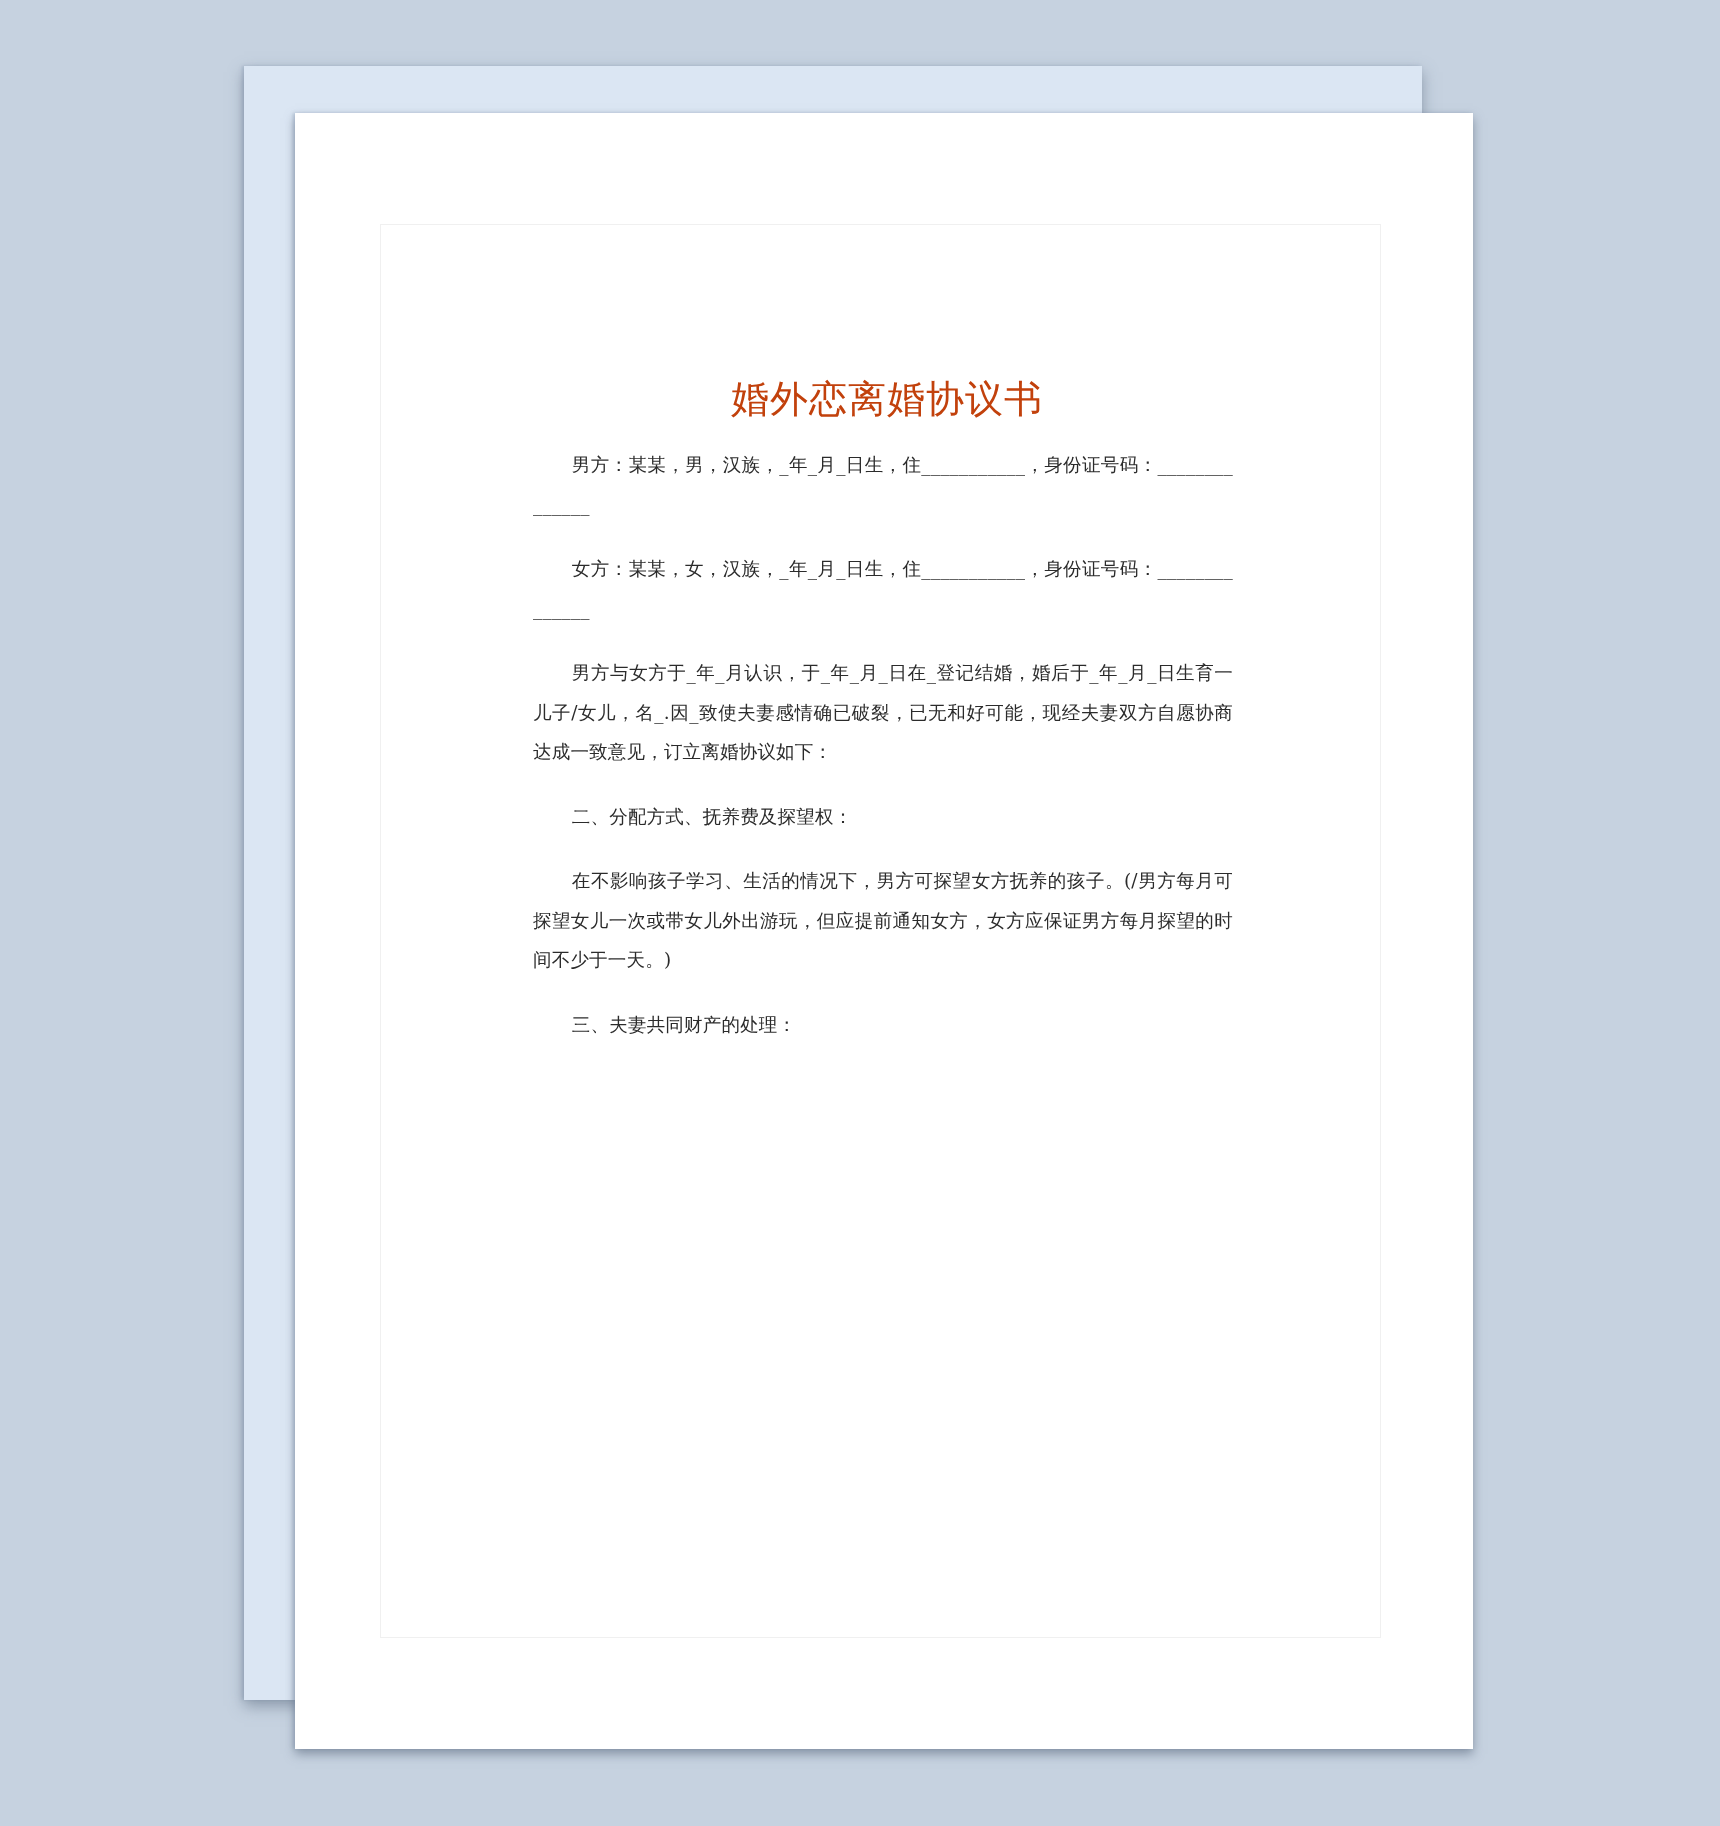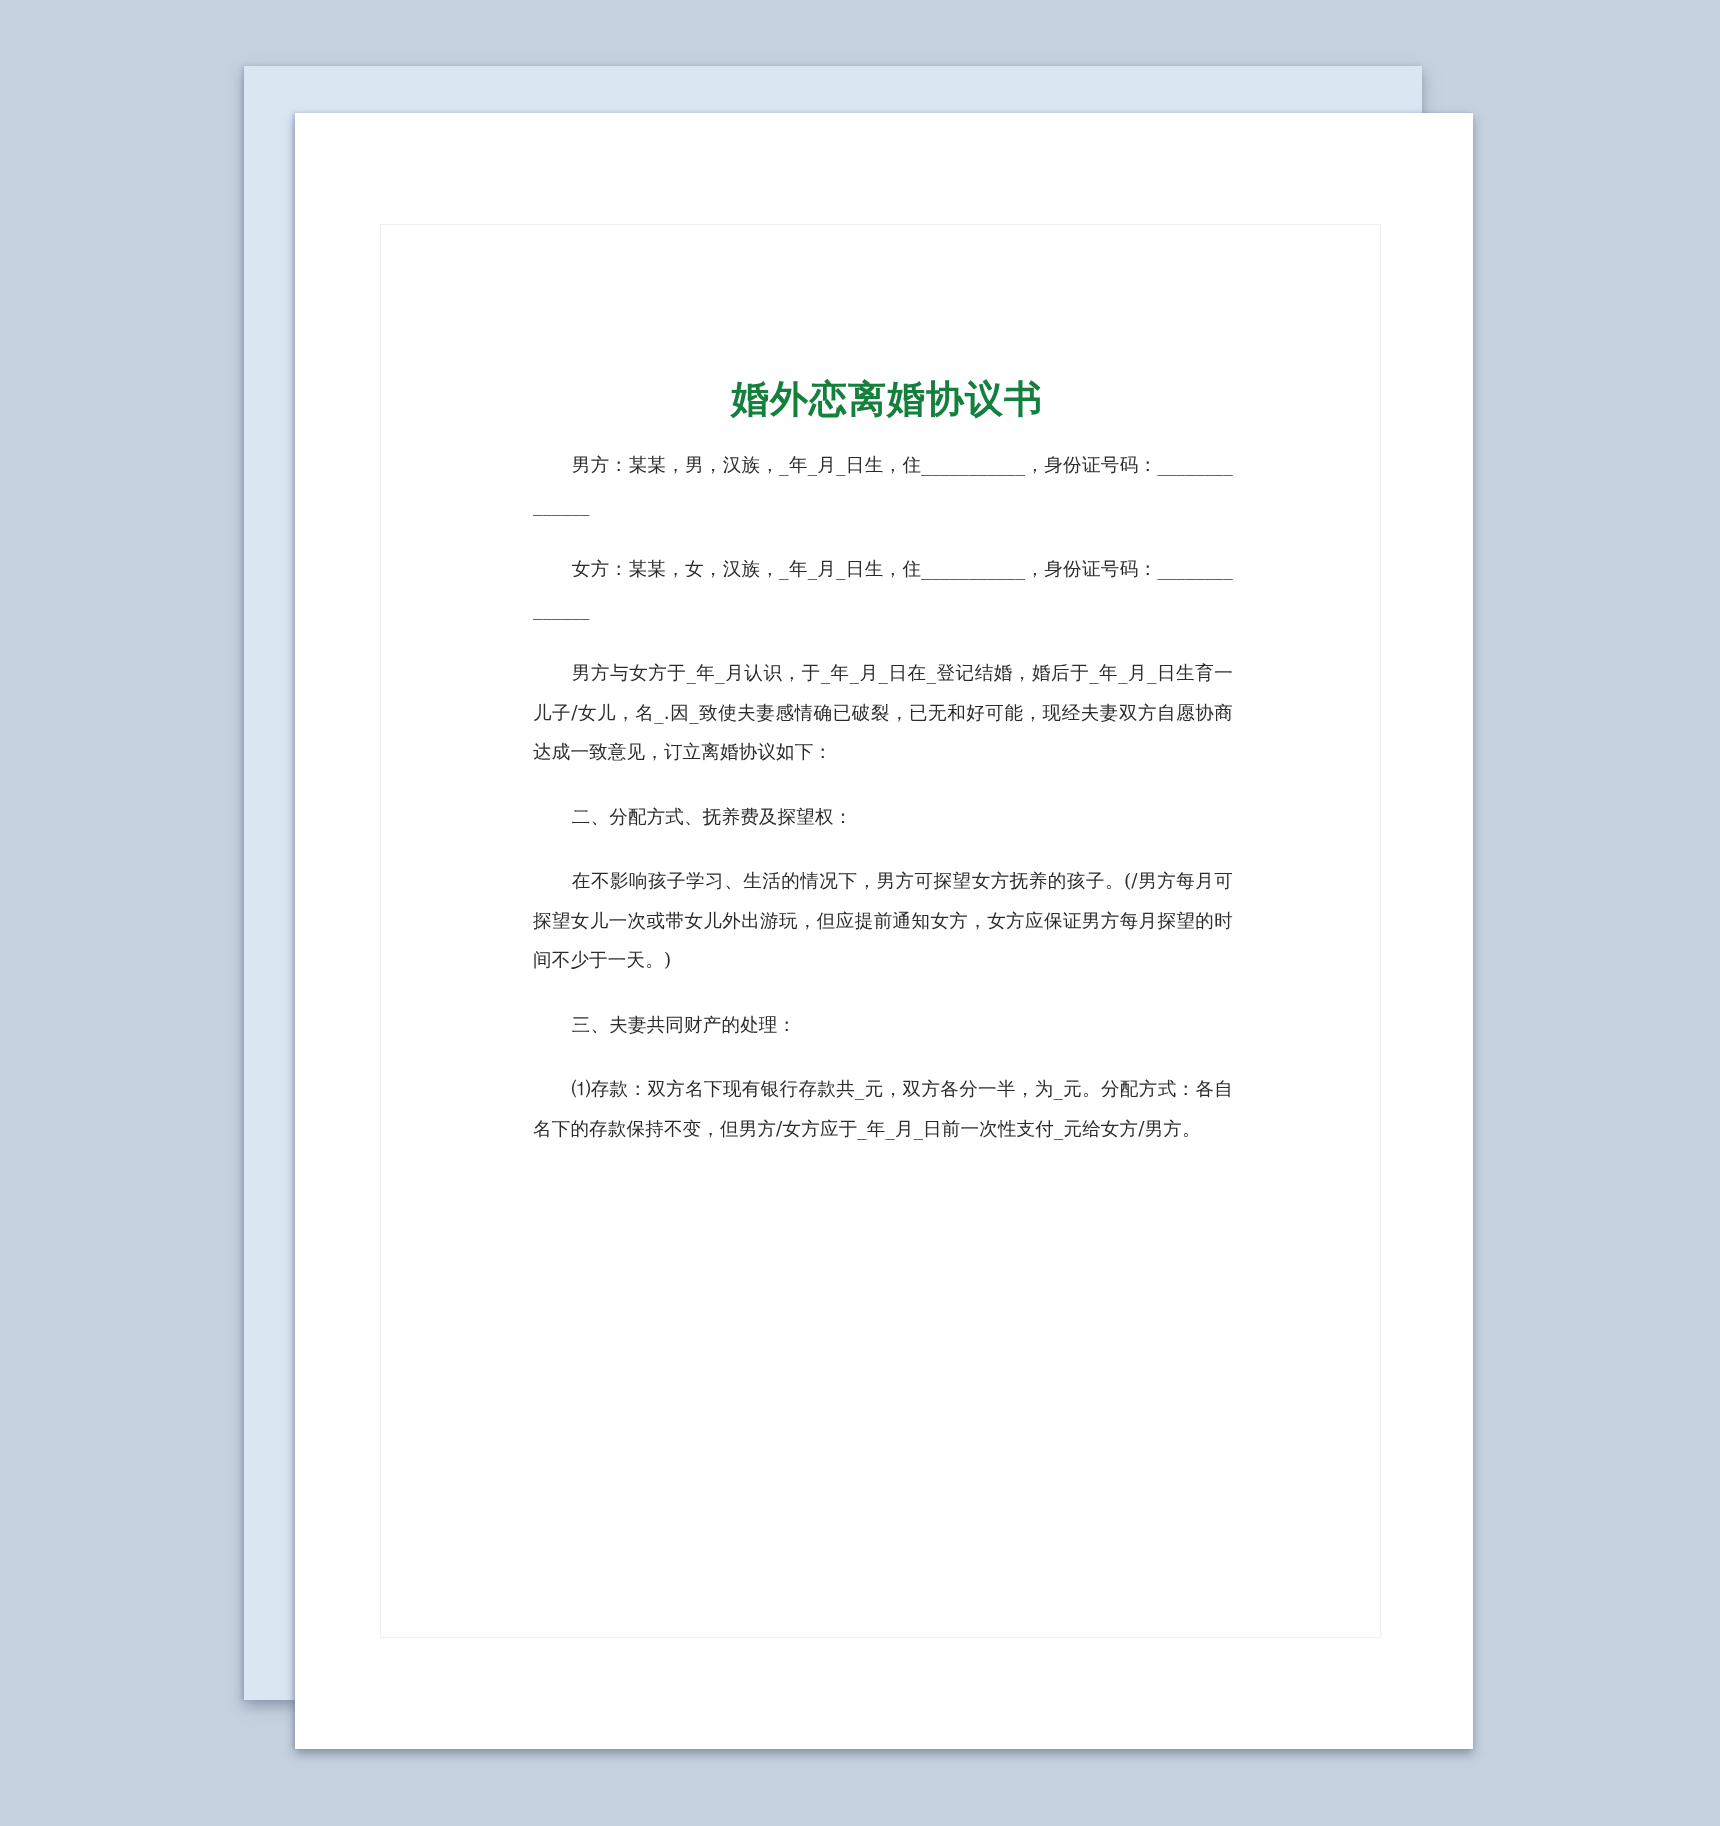--- a/index.html
+++ b/index.html
@@ -44,24 +44,24 @@
     .content {
       position: absolute;
       left: 238px;
       top: 258px;
       width: 700px;
       color: #2b2b2b;
     }
     .doc-title {
       text-align: center;
       font-family: "DejaVu Sans", "Liberation Sans", sans-serif;
-      font-weight: bold;
+      font-weight: normal;
       font-size: 38px;
       letter-spacing: 1px;
-      color: #15803d;
+      color: #c2410c;
       margin: 0 0 18px 0;
       line-height: 56px;
       padding-left: 8px;
     }
     .para {
       font-size: 18.5px;
       line-height: 39.5px;
       margin: 0 0 25px 0;
       text-indent: 2.1em;
       text-align: justify;
@@ -82,15 +82,14 @@
 
   <div class="content">
     <h1 class="doc-title">婚外恋离婚协议书</h1>
 
     <p class="para">男方：某某，男，汉族，_年_月_日生，住___________，身份证号码：______________</p>
     <p class="para">女方：某某，女，汉族，_年_月_日生，住___________，身份证号码：______________</p>
     <p class="para">男方与女方于_年_月认识，于_年_月_日在_登记结婚，婚后于_年_月_日生育一儿子/女儿，名_.因_致使夫妻感情确已破裂，已无和好可能，现经夫妻双方自愿协商达成一致意见，订立离婚协议如下：</p>
     <p class="para heading">二、分配方式、抚养费及探望权：</p>
     <p class="para">在不影响孩子学习、生活的情况下，男方可探望女方抚养的孩子。(/男方每月可探望女儿一次或带女儿外出游玩，但应提前通知女方，女方应保证男方每月探望的时间不少于一天。)</p>
     <p class="para heading">三、夫妻共同财产的处理：</p>
-    <p class="para">⑴存款：双方名下现有银行存款共_元，双方各分一半，为_元。分配方式：各自名下的存款保持不变，但男方/女方应于_年_月_日前一次性支付_元给女方/男方。</p>
   </div>
 </div>
 
 </body></html>

